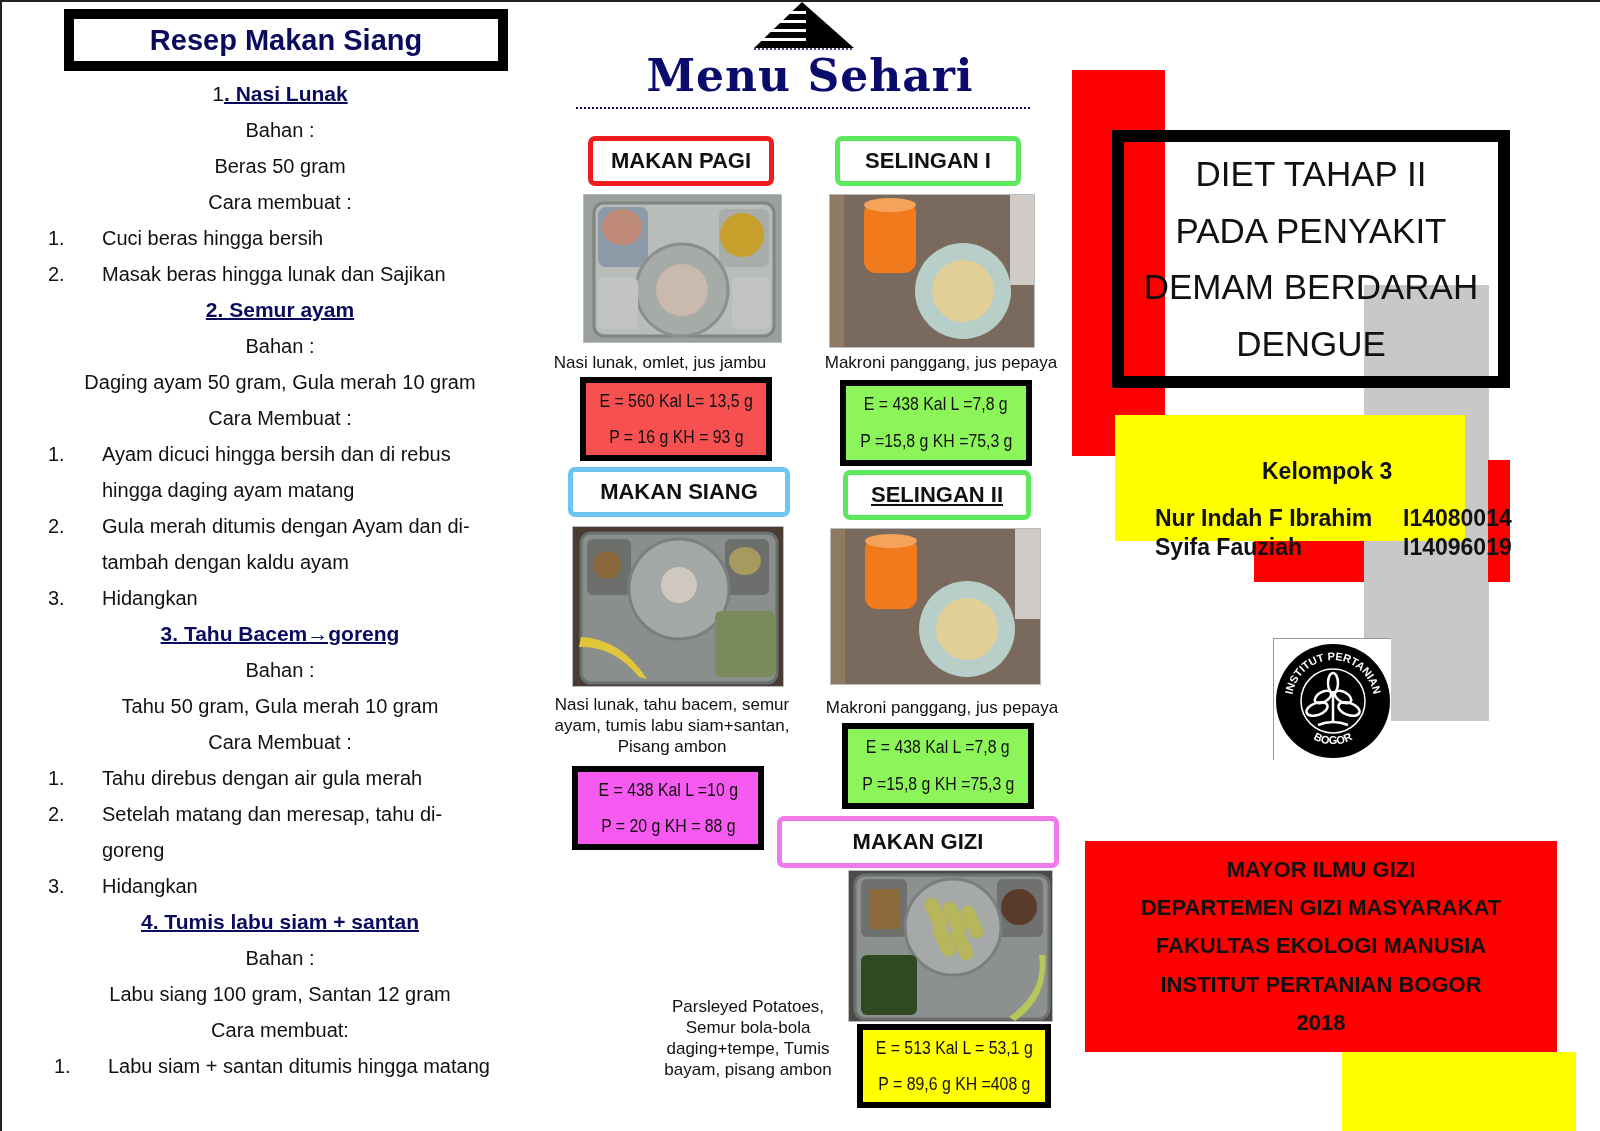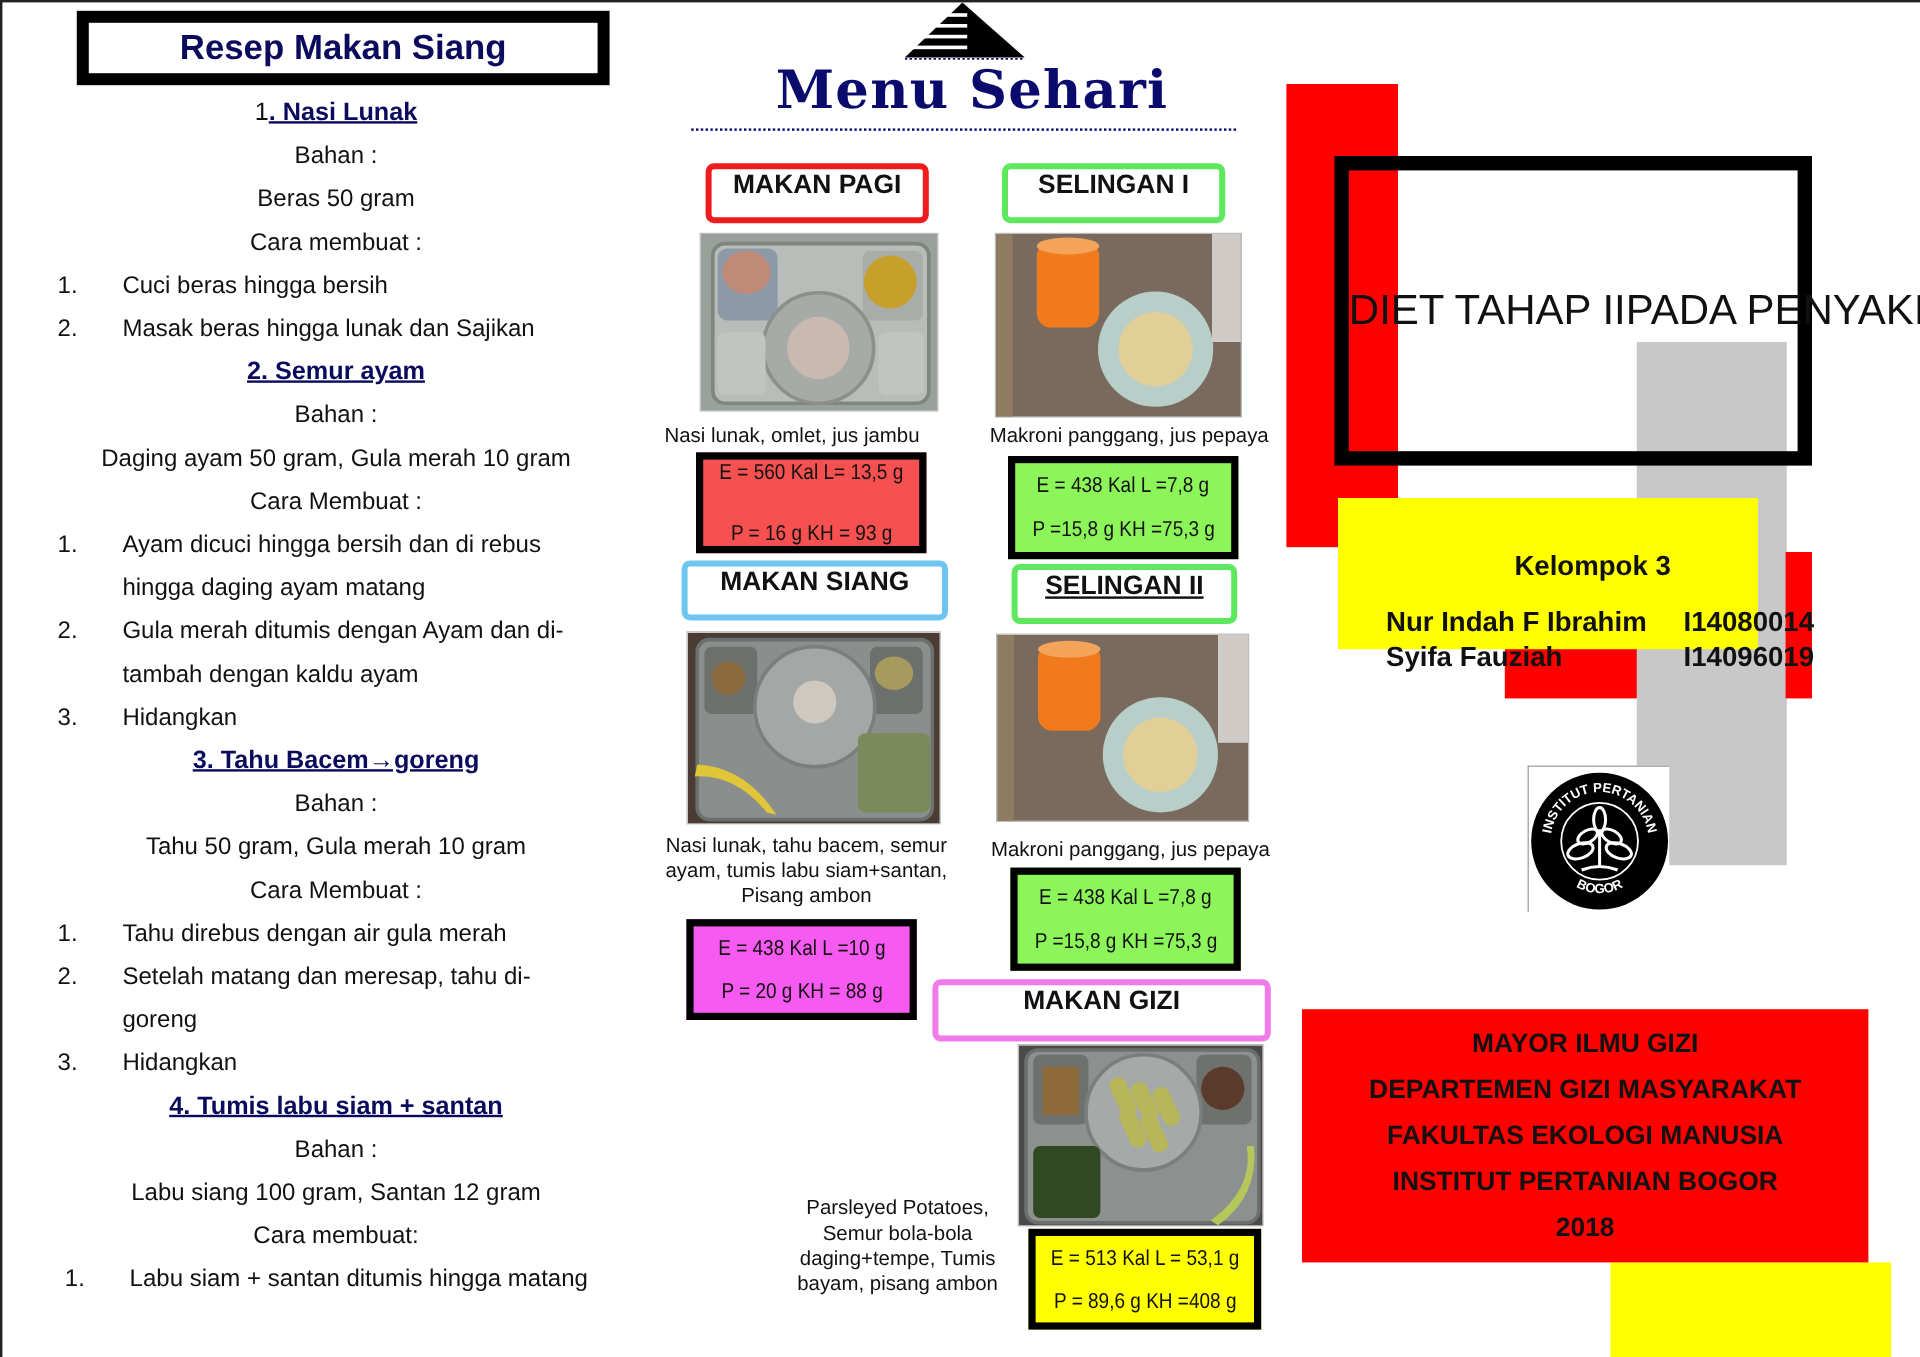--- a/index.html
+++ b/index.html
@@ -18,29 +18,29 @@
   .heading span.u { text-decoration: underline; text-decoration-thickness: 2px; }
   .step { display: flex; }
   .step .num { width: 62px; padding-left: 8px; }
   .step .txt { flex: 1; }
   .step.cont .num { visibility: hidden; }
 
   
   .logo-tri { left: 754px; top: 2px; width: 100px; height: 48px; }
   .menu-title { left: 600px; top: 50px; width: 420px; text-align: center; font-family: "DejaVu Serif", serif; font-weight: bold; font-size: 44px; color: #0b0b6e; letter-spacing: 1px; }
   .dotline { left: 576px; top: 107px; width: 454px; border-top: 2px dotted #0b0b6e; }
-  .meal-label { display: flex; justify-content: center; background: #fff; border-radius: 7px; font-weight: bold; font-size: 22px; color: #111; }
+  .meal-label { display: flex; align-items: center; justify-content: center; background: #fff; border-radius: 7px; font-weight: bold; font-size: 22px; color: #111; }
   .photo { overflow: hidden; border: 1px solid #bbb; }
   .caption { text-align: center; font-size: 17px; line-height: 21px; color: #111; }
   .nutri { border: 6px solid #000; display: flex; flex-direction: column; justify-content: space-around; align-items: center; font-family: "Liberation Sans Narrow", "Liberation Sans", sans-serif; font-size: 18px; color: #111; transform-origin: left top; }
   .nutri span { white-space: nowrap; transform: scaleX(0.88); display: inline-block; }
 
   
   .blk { position: absolute; }
-  .diet-box { left: 1112px; top: 130px; width: 398px; height: 258px; border: 12px solid #000; display: flex; justify-content: space-around; align-items: center; padding: 4px 0; }
+  .diet-box { left: 1112px; top: 130px; width: 398px; height: 258px; border: 12px solid #000; display: flex; flex-direction: column; justify-content: space-around; align-items: center; padding: 4px 0; }
   .diet-line { font-size: 35px; color: #111; white-space: nowrap; }
   .group-title { left: 1262px; top: 458px; font-weight: bold; font-size: 23px; color: #111; }
   .member { font-weight: bold; font-size: 23px; color: #111; white-space: nowrap; }
   .inst-box { left: 1085px; top: 841px; width: 472px; height: 211px; background: #ff0000; display: flex; flex-direction: column; justify-content: space-around; align-items: center; padding: 10px 0; }
   .inst-line { font-weight: bold; font-size: 22px; color: #111; white-space: nowrap; }
 </style>
 </head>
 <body>
 
 <div class="frame"></div>
@@ -145,21 +145,21 @@
     <ellipse cx="158" cy="40" rx="22" ry="22" fill="#c6a02a"></ellipse>
     <circle cx="98" cy="95" r="46" fill="#a7aba8" stroke="#8b908c" stroke-width="3"></circle>
     <circle cx="98" cy="95" r="26" fill="#c9b9ae"></circle>
     <rect x="14" y="82" width="40" height="52" rx="6" fill="#c1c4c1"></rect>
     <rect x="148" y="82" width="38" height="52" rx="6" fill="#c1c4c1"></rect>
   </svg>
 </div>
 <div class="abs caption" style="left:530px;top:352px;width:260px;">
     <div>Nasi lunak, omlet, jus jambu</div>
   </div>
-<div class="abs nutri" style="left:580px;top:377px;width:192px;height:84px;background:#f75050;justify-content:space-between;">
+<div class="abs nutri" style="left:580px;top:377px;width:192px;height:84px;background:#f75050;">
   <span>E = 560 Kal  L= 13,5 g</span>
   <span>P = 16 g  KH = 93 g</span>
 </div>
 
 <div class="abs meal-label" style="left:835px;top:136px;width:186px;height:50px;border:5px solid #5ee85e;">
     <span>SELINGAN I</span>
   </div>
 <div class="abs photo" style="left:829px;top:194px;width:206px;height:154px;">
   <svg width="206" height="154" viewBox="0 0 206 154">
     <rect width="206" height="154" fill="#7a6a5e"></rect>

